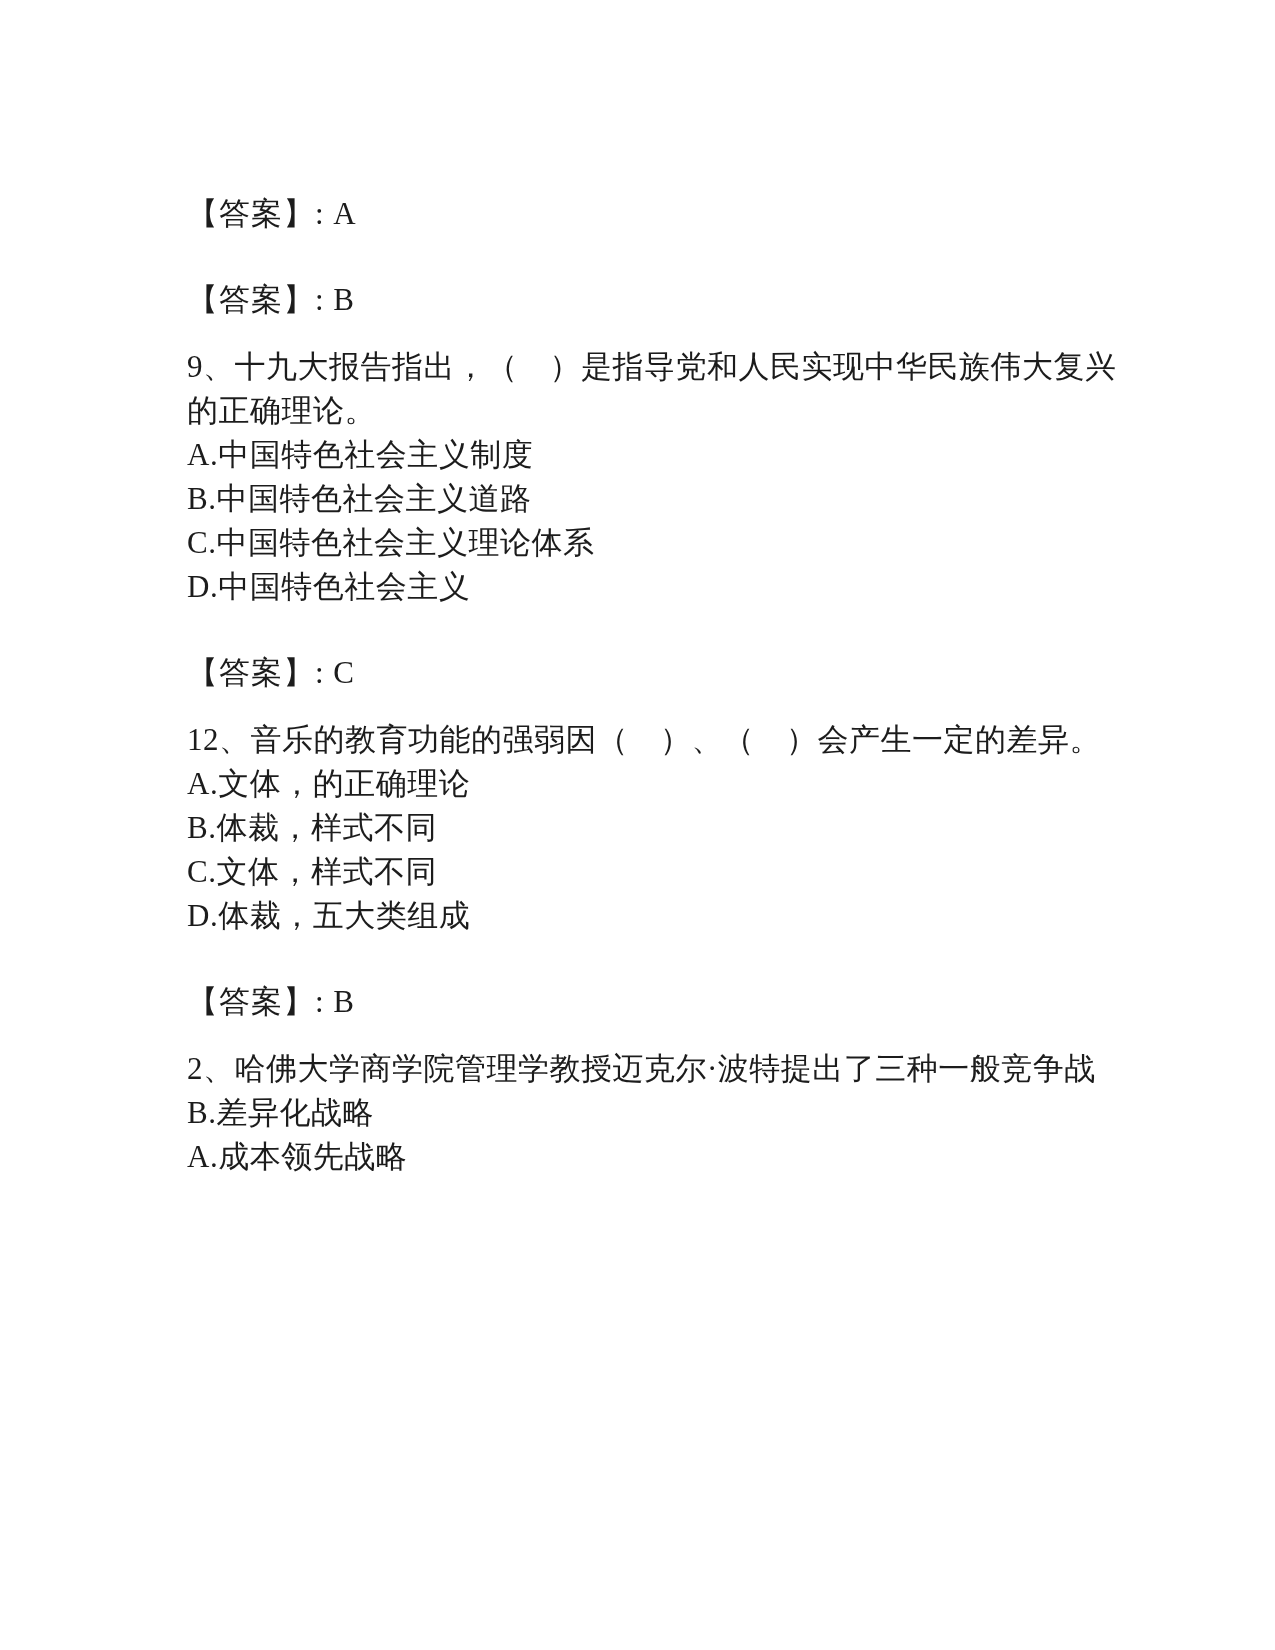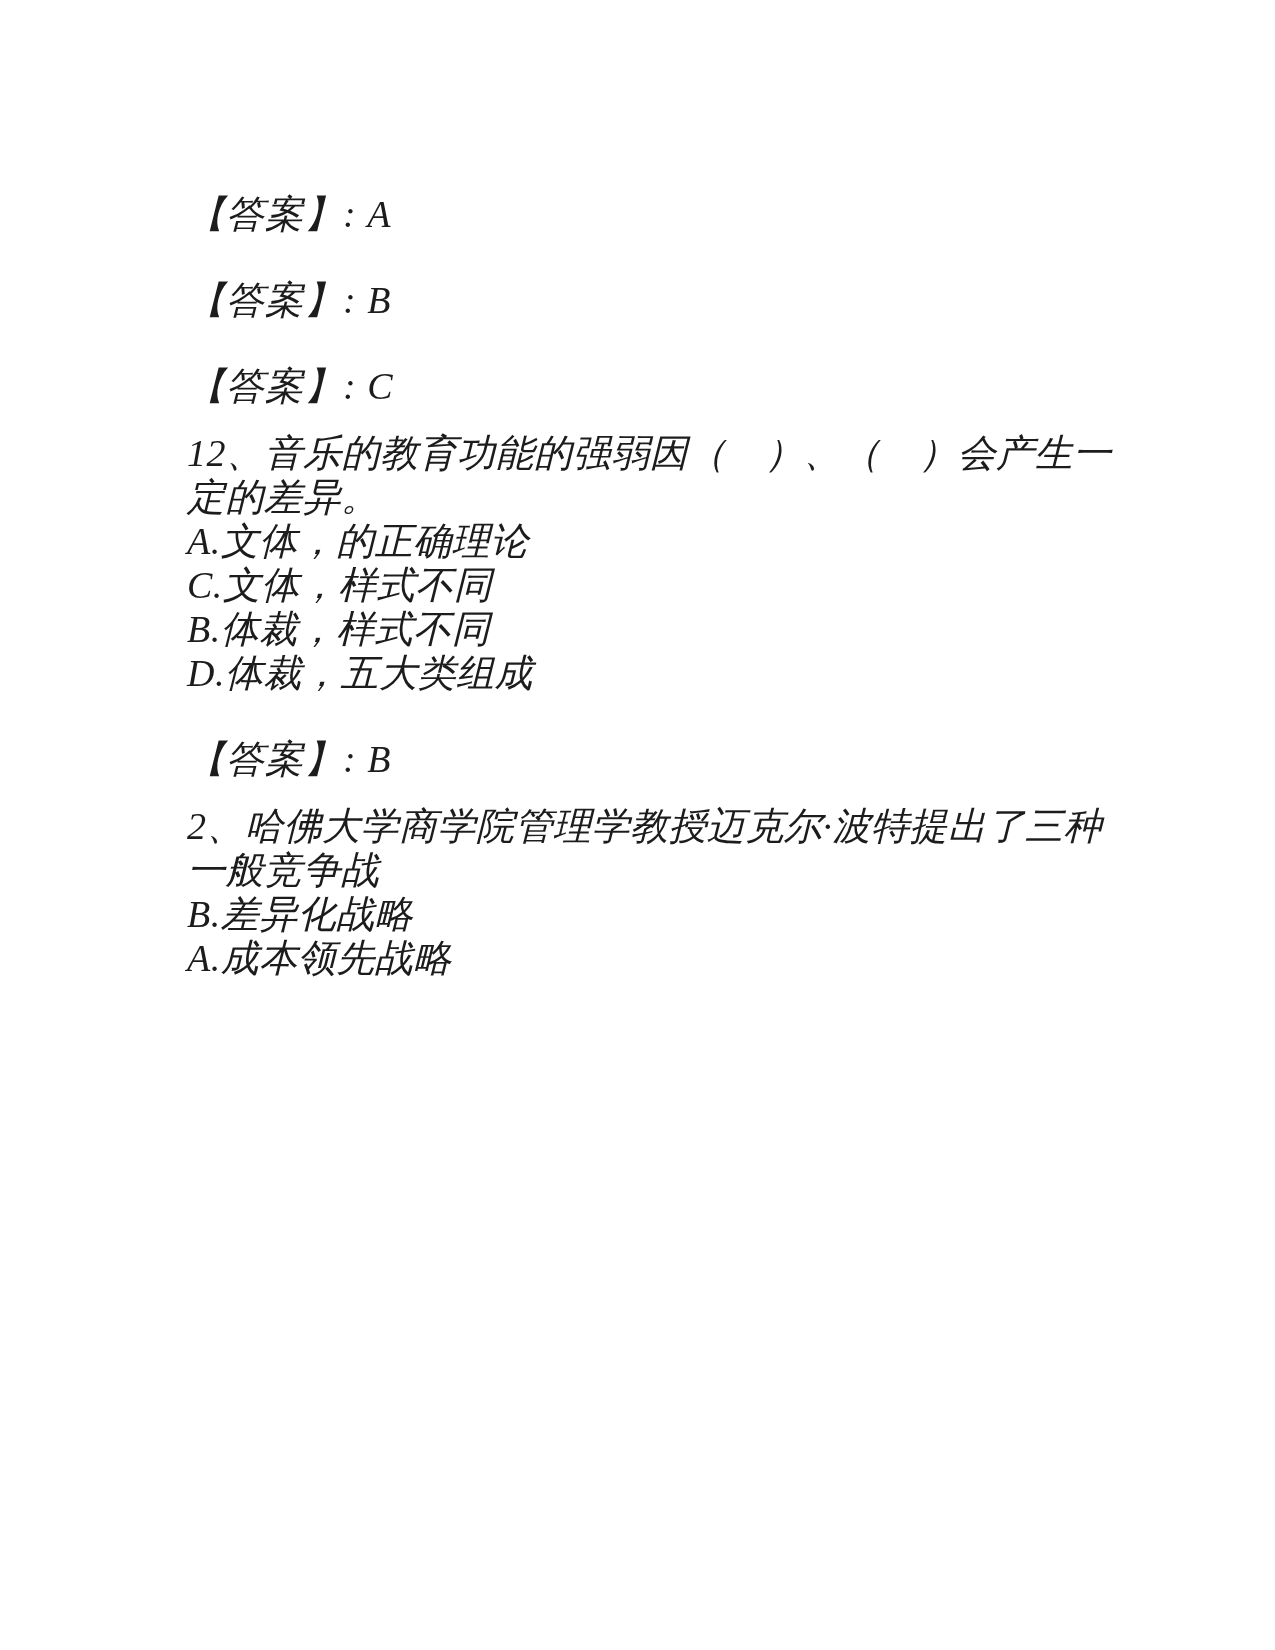--- a/index.html
+++ b/index.html
@@ -22,54 +22,61 @@
   .block {
     margin: 0;
   }
   .block.answer {
     margin: 42px 0 23px 0;
   }
   .block.answer:first-child {
     margin-top: 0;
   }
   .line {
-    font-size: 38px;
+    font-size: 31px;
     line-height: 44px;
     white-space: pre-wrap;
     letter-spacing: 0.5px;
-    font-style: italic;
   }
   .answer .line {
     letter-spacing: 1px;
   }
 </style>
 </head>
 <body>
 
 <div class="page">
 
   <div class="block answer">
     <div class="line">【答案】: A</div>
   </div>
 
 
   <div class="block answer">
     <div class="line">【答案】: B</div>
   </div>
 
+  <div class="block question">
+    <div class="line">9、十九大报告指出，（　）是指导党和人民实现中华民族伟大复兴</div>
+    <div class="line">的正确理论。</div>
+    <div class="line">A.中国特色社会主义制度</div>
+    <div class="line">B.中国特色社会主义道路</div>
+    <div class="line">C.中国特色社会主义理论体系</div>
+    <div class="line">D.中国特色社会主义</div>
+  </div>
 
   <div class="block answer">
     <div class="line">【答案】: C</div>
   </div>
 
   <div class="block question">
     <div class="line">12、音乐的教育功能的强弱因（　）、（　）会产生一定的差异。</div>
     <div class="line">A.文体，的正确理论</div>
+    <div class="line">B.体裁，样式不同</div>
     <div class="line">C.文体，样式不同</div>
-    <div class="line">B.体裁，样式不同</div>
     <div class="line">D.体裁，五大类组成</div>
   </div>
 
   <div class="block answer">
     <div class="line">【答案】: B</div>
   </div>
 
   <div class="block question">
     <div class="line">2、哈佛大学商学院管理学教授迈克尔·波特提出了三种一般竞争战</div>
     <div class="line">B.差异化战略</div>

